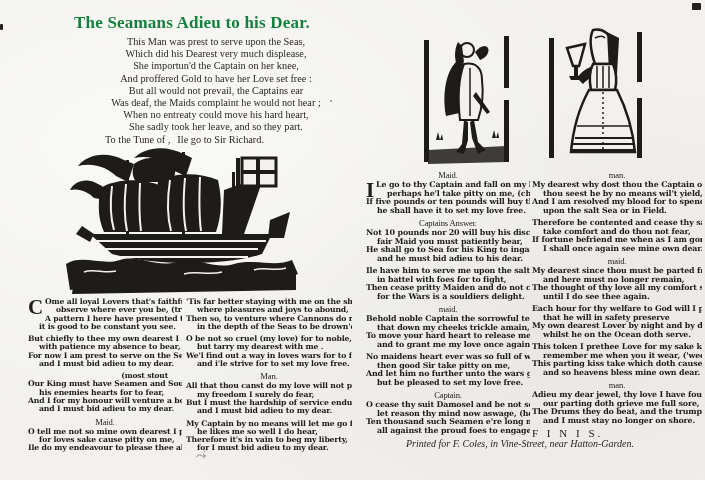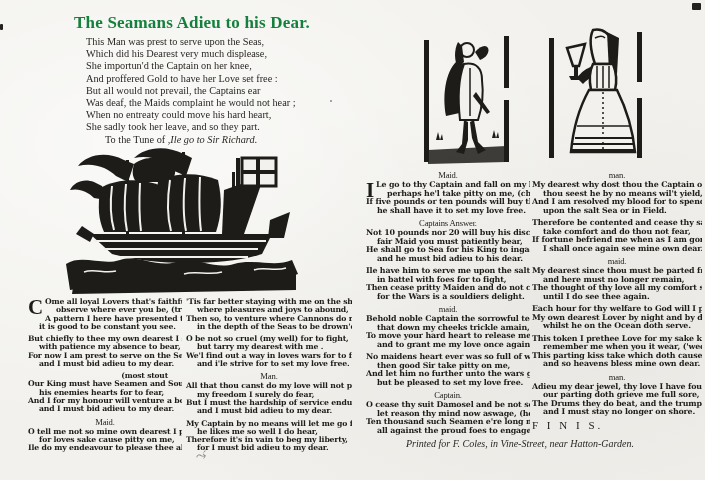--- a/index.html
+++ b/index.html
@@ -12,24 +12,24 @@
   .paper{position:absolute;inset:0;
     background:
       radial-gradient(ellipse at 20% 30%, rgba(255,255,255,.6), rgba(0,0,0,0) 60%),
       radial-gradient(ellipse at 80% 70%, rgba(120,115,105,.08), rgba(0,0,0,0) 55%),
       #f2f1ed;}
   
   .title{position:absolute;left:74px;top:13px;width:268px;
     font-size:17px;font-weight:bold;letter-spacing:.2px;color:#15803d;}
   .intro{position:absolute;left:86px;top:36px;width:260px;
     font-size:10.3px;line-height:12.2px;color:#2a2724;}
-  .intro .iline{white-space:nowrap;}
+  .intro .iline{white-space:nowrap;text-align:center;}
   .tuneline{position:absolute;left:105px;top:134px;width:240px;
     font-size:10.3px;color:#2a2724;white-space:nowrap;}
-  .tuneline .tname{font-style:italic;}
+  .tuneline .tname{margin-left:7px;}
   
   .cut{position:absolute;}
   .cut svg{display:block;}
   
   .col{position:absolute;overflow:hidden;
     font-family:"DejaVu Serif", serif;font-weight:bold;
     font-size:7.9px;line-height:8.5px;color:#1e1c19;letter-spacing:-.15px;}
   .col-left{font-size:7.7px;line-height:8.3px;}
   .stanza{margin-bottom:4px;}
   .line{white-space:nowrap;overflow:hidden;}
@@ -207,21 +207,21 @@
     </div>
   </div>
 <div class="col col-left" style="left:186px;top:298px;width:166px;height:154px;">
     <div class="stanza">
       <div class="line">'Tis far better staying with me on the shore,</div>
       <div class="line indent">where pleasures and joys to abound,</div>
       <div class="line">Then so, to venture where Cannons do roar,</div>
       <div class="line indent">in the depth of the Seas to be drown'd.</div>
     </div>
     <div class="stanza">
-      <div class="line">O be not so cruel (my well) for to fight,</div>
+      <div class="line">O be not so cruel (my love) for to noble,</div>
       <div class="line indent">but tarry my dearest with me .</div>
       <div class="line">We'l find out a way in loves wars for to fight,</div>
       <div class="line indent">and i'le strive for to set my love free.</div>
     </div>
     <div class="head">Man.</div>
     <div class="stanza">
       <div class="line">All that thou canst do my love will not procure</div>
       <div class="line indent">my freedom I surely do fear,</div>
       <div class="line">But I must the hardship of service endure,</div>
       <div class="line indent">and I must bid adieu to my dear.</div>
@@ -292,20 +292,21 @@
     </div>
     <div class="head">maid.</div>
     <div class="stanza">
       <div class="line">My dearest since thou must be parted from me,</div>
       <div class="line indent">and here must no longer remain,</div>
       <div class="line">The thought of thy love all my comfort shall be,</div>
       <div class="line indent">until I do see thee again.</div>
     </div>
     <div class="stanza">
       <div class="line">Each hour for thy welfare to God will I pray,</div>
+      <div class="line indent">that he will in safety preserve</div>
       <div class="line">My own dearest Lover by night and by day,</div>
       <div class="line indent">whilst he on the Ocean doth serve.</div>
     </div>
     <div class="stanza">
       <div class="line">This token I prethee Love for my sake keep,</div>
       <div class="line indent">remember me when you it wear,    ('weep,</div>
       <div class="line">This parting kiss take which doth cause me to</div>
       <div class="line indent">and so heavens bless mine own dear.</div>
     </div>
     <div class="head">man.</div>

